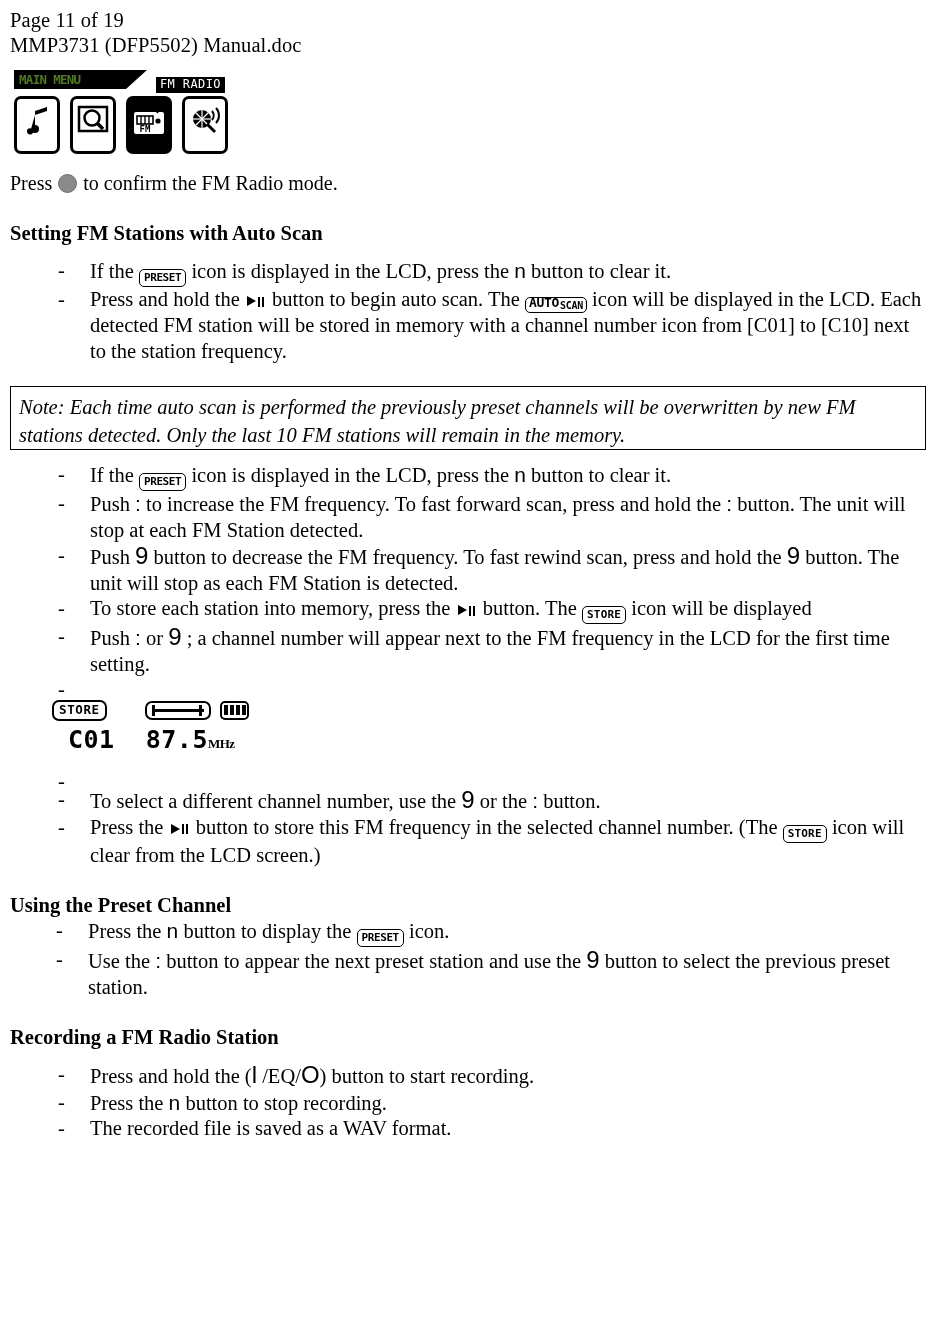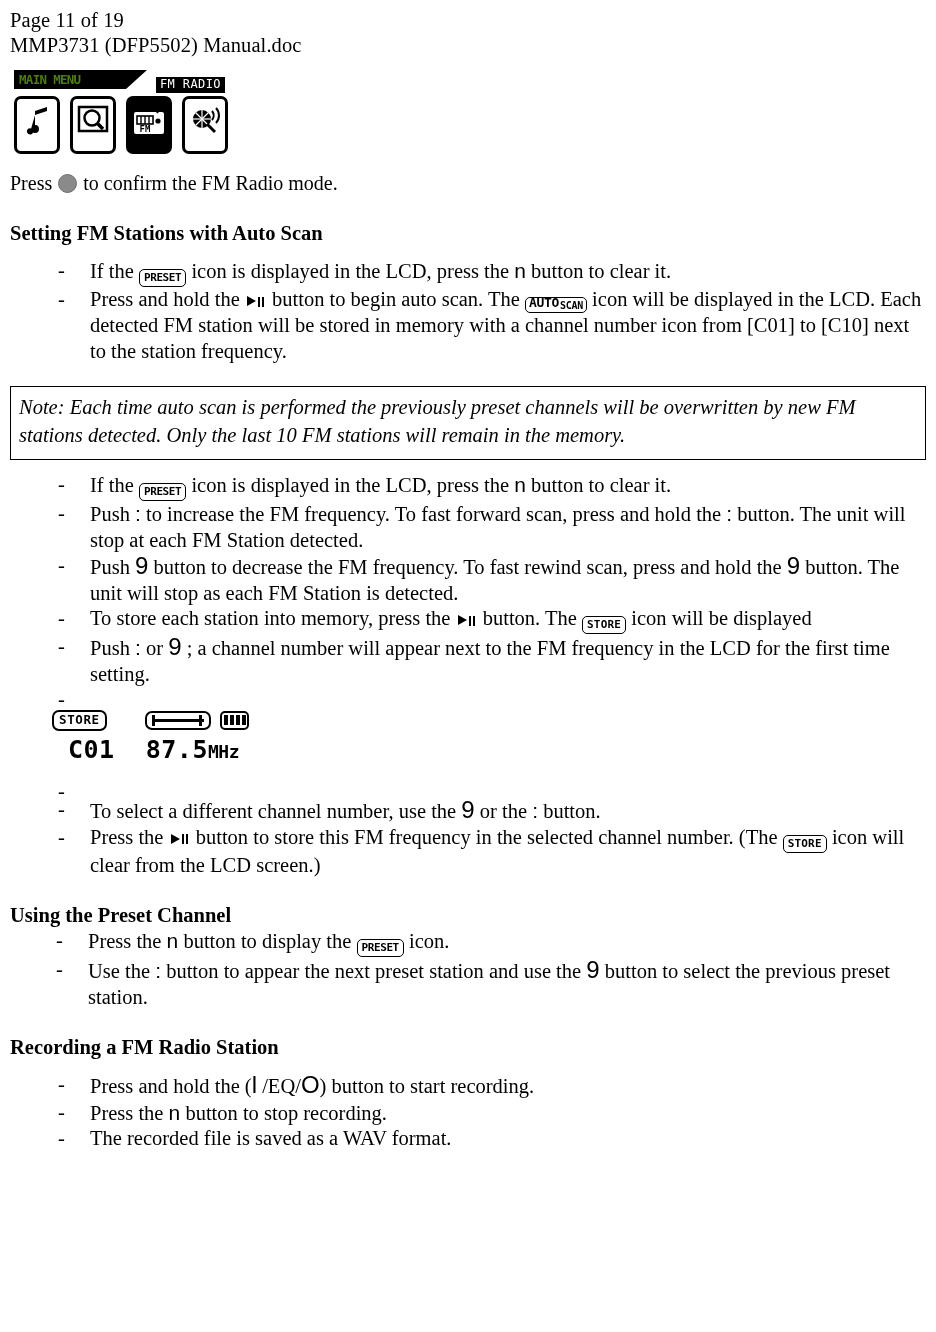--- a/index.html
+++ b/index.html
@@ -133,21 +133,21 @@
     left: 48px;
     top: 0;
   }
   ul.bullets.indent2 > li { padding-left: 78px; }
   ul.bullets.indent2 > li .dash { left: 46px; }
 
   
   .notebox {
     border: 1.5px solid #000;
     margin-top: 22px;
-    padding: 6px 8px 10px 8px;
+    padding: 6px 8px 0 8px;
     font-style: italic;
     font-size: 20.5px;
     line-height: 28px;
     box-sizing: border-box;
   }
 
   
   .licon {
     display: inline-block;
     vertical-align: -3px;
@@ -318,21 +318,21 @@
   .lcd-freq {
     margin-top: 5px;
     margin-left: 16px;
     font-family: "DejaVu Sans Mono", monospace;
     font-weight: bold;
     font-size: 25px;
     letter-spacing: 0.5px;
     line-height: 28px;
     white-space: nowrap;
   }
-  .lcd-freq .unit { font-size: 18px; letter-spacing: -0.5px; }
+  .lcd-freq .unit { font-size: 13px; letter-spacing: -0.5px; font-family: Liberation Serif, serif; }
 
   .empty-li { height: 18px; }
 </style>
 </head>
 <body>
 
 <div class="page">
 
   <div>
     <div class="hdr-line">Page 11 of 19</div>

